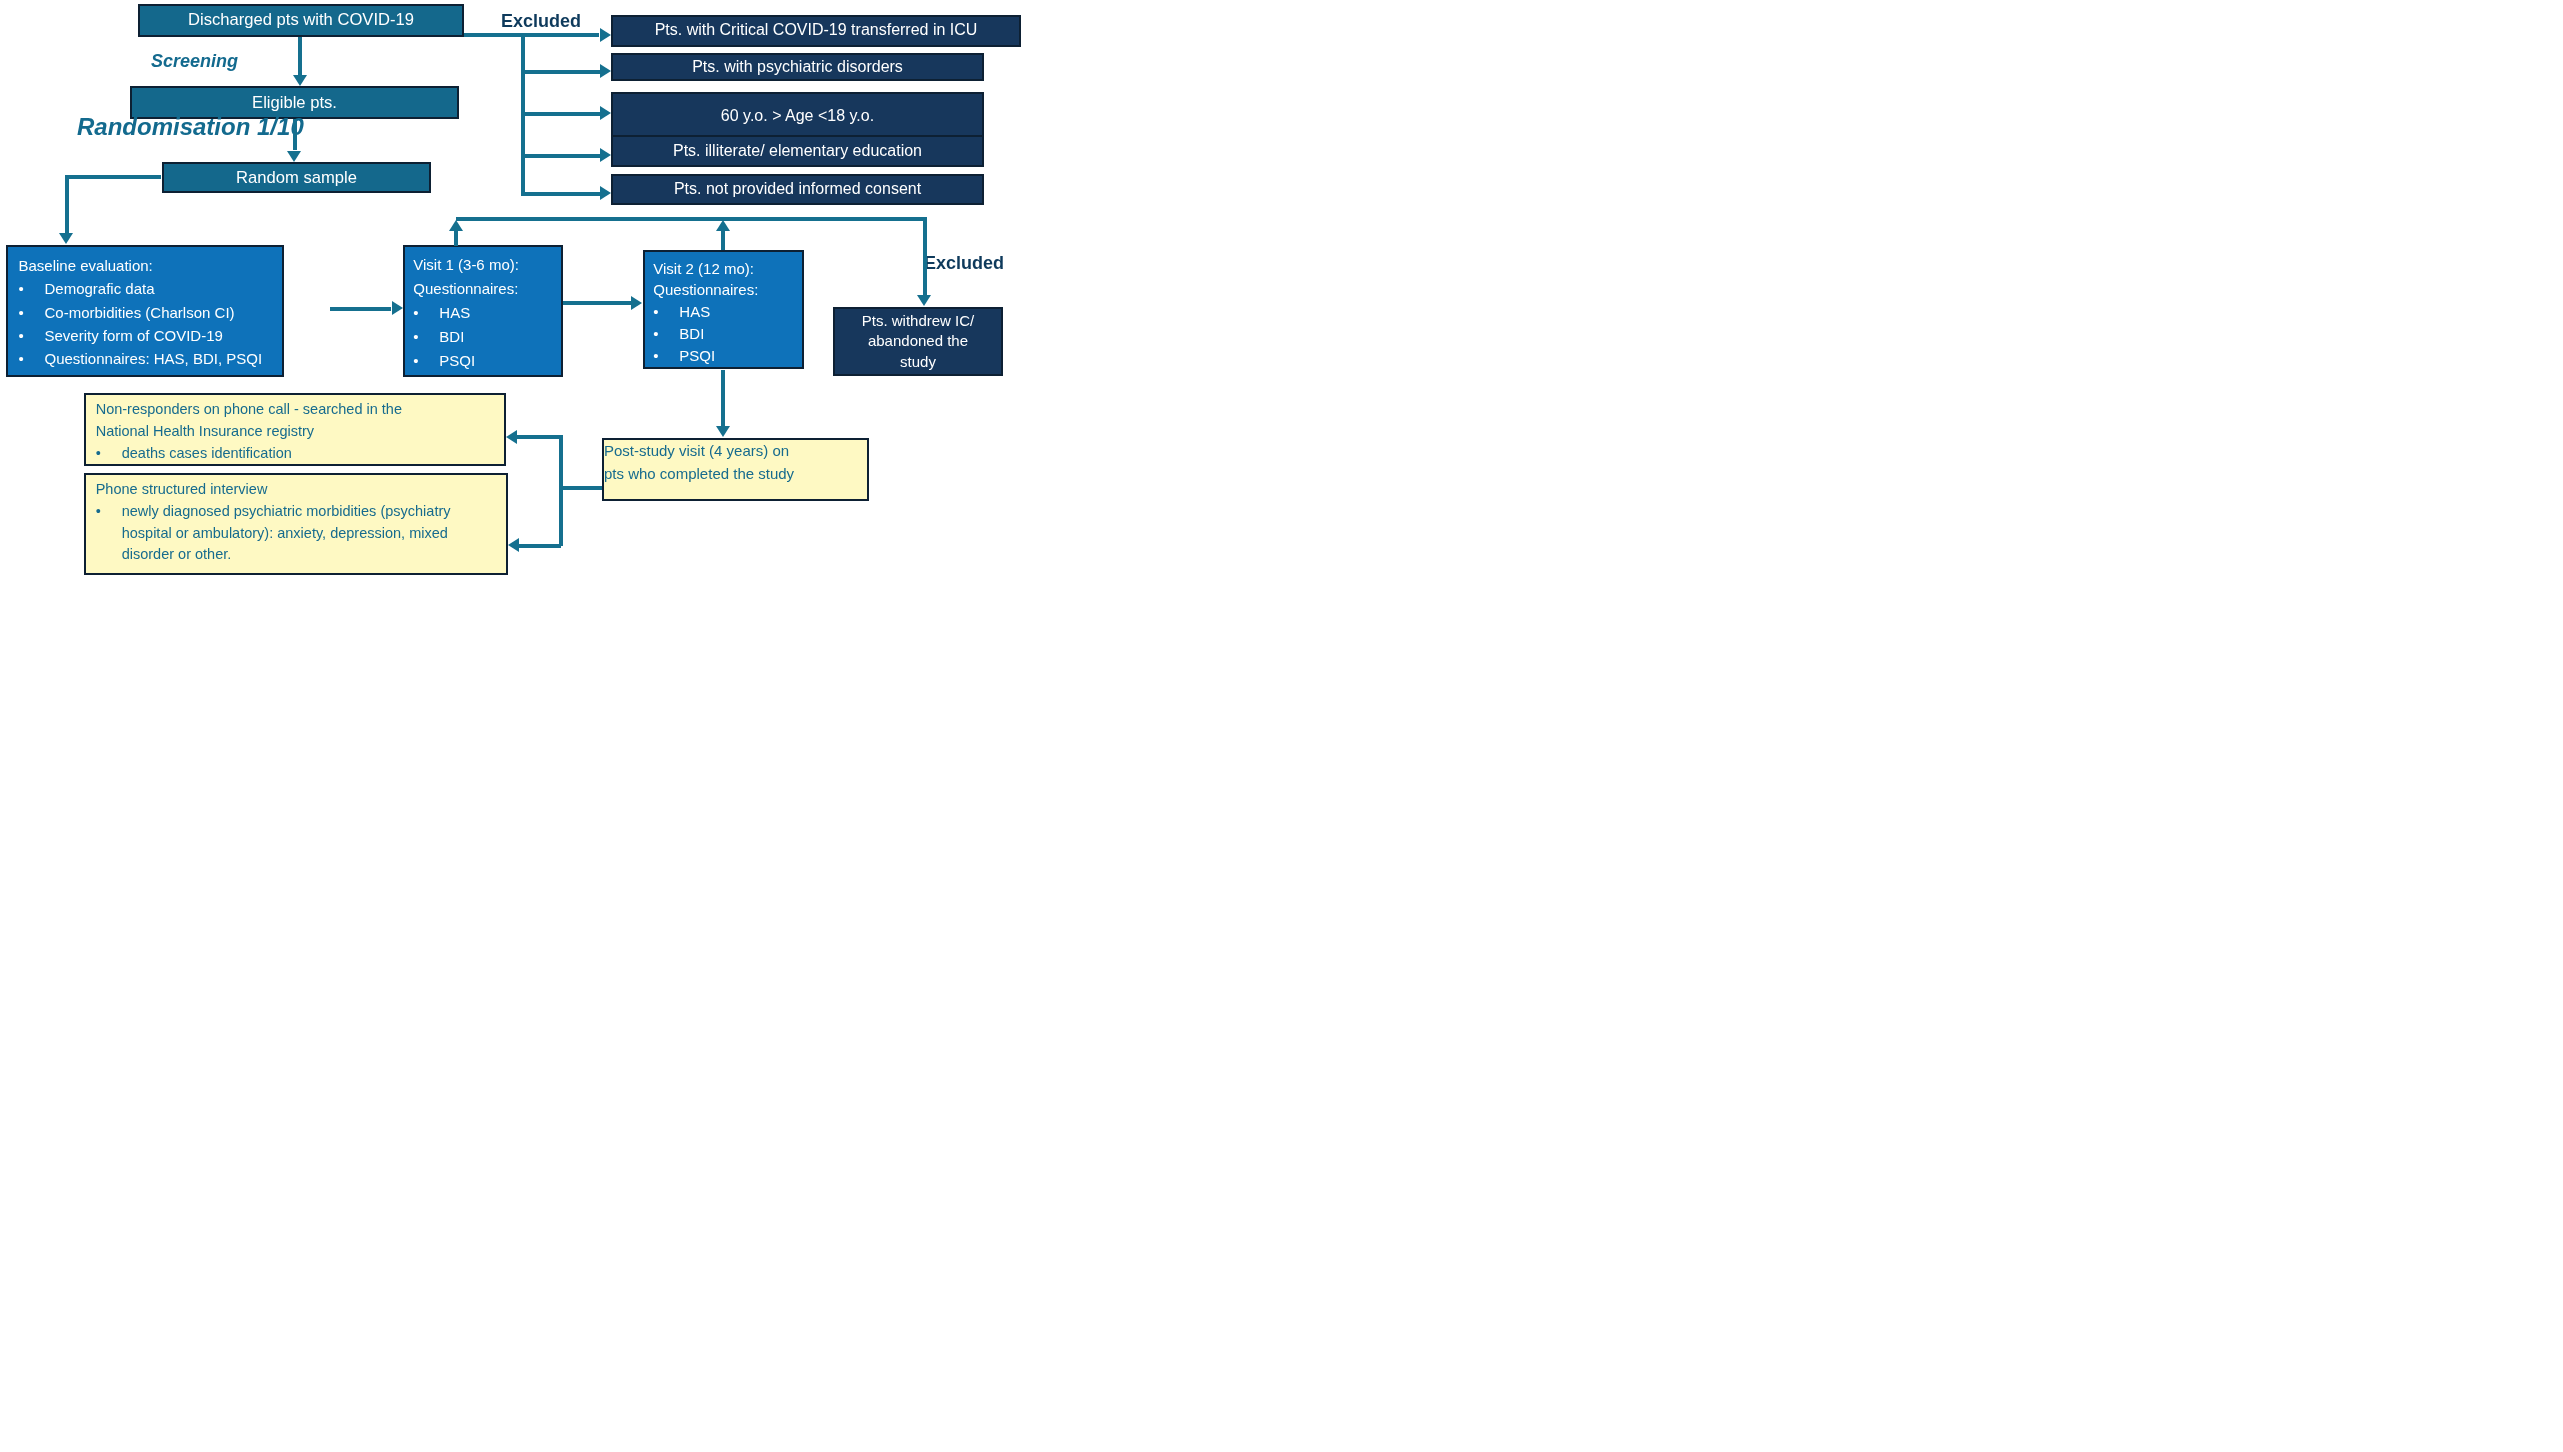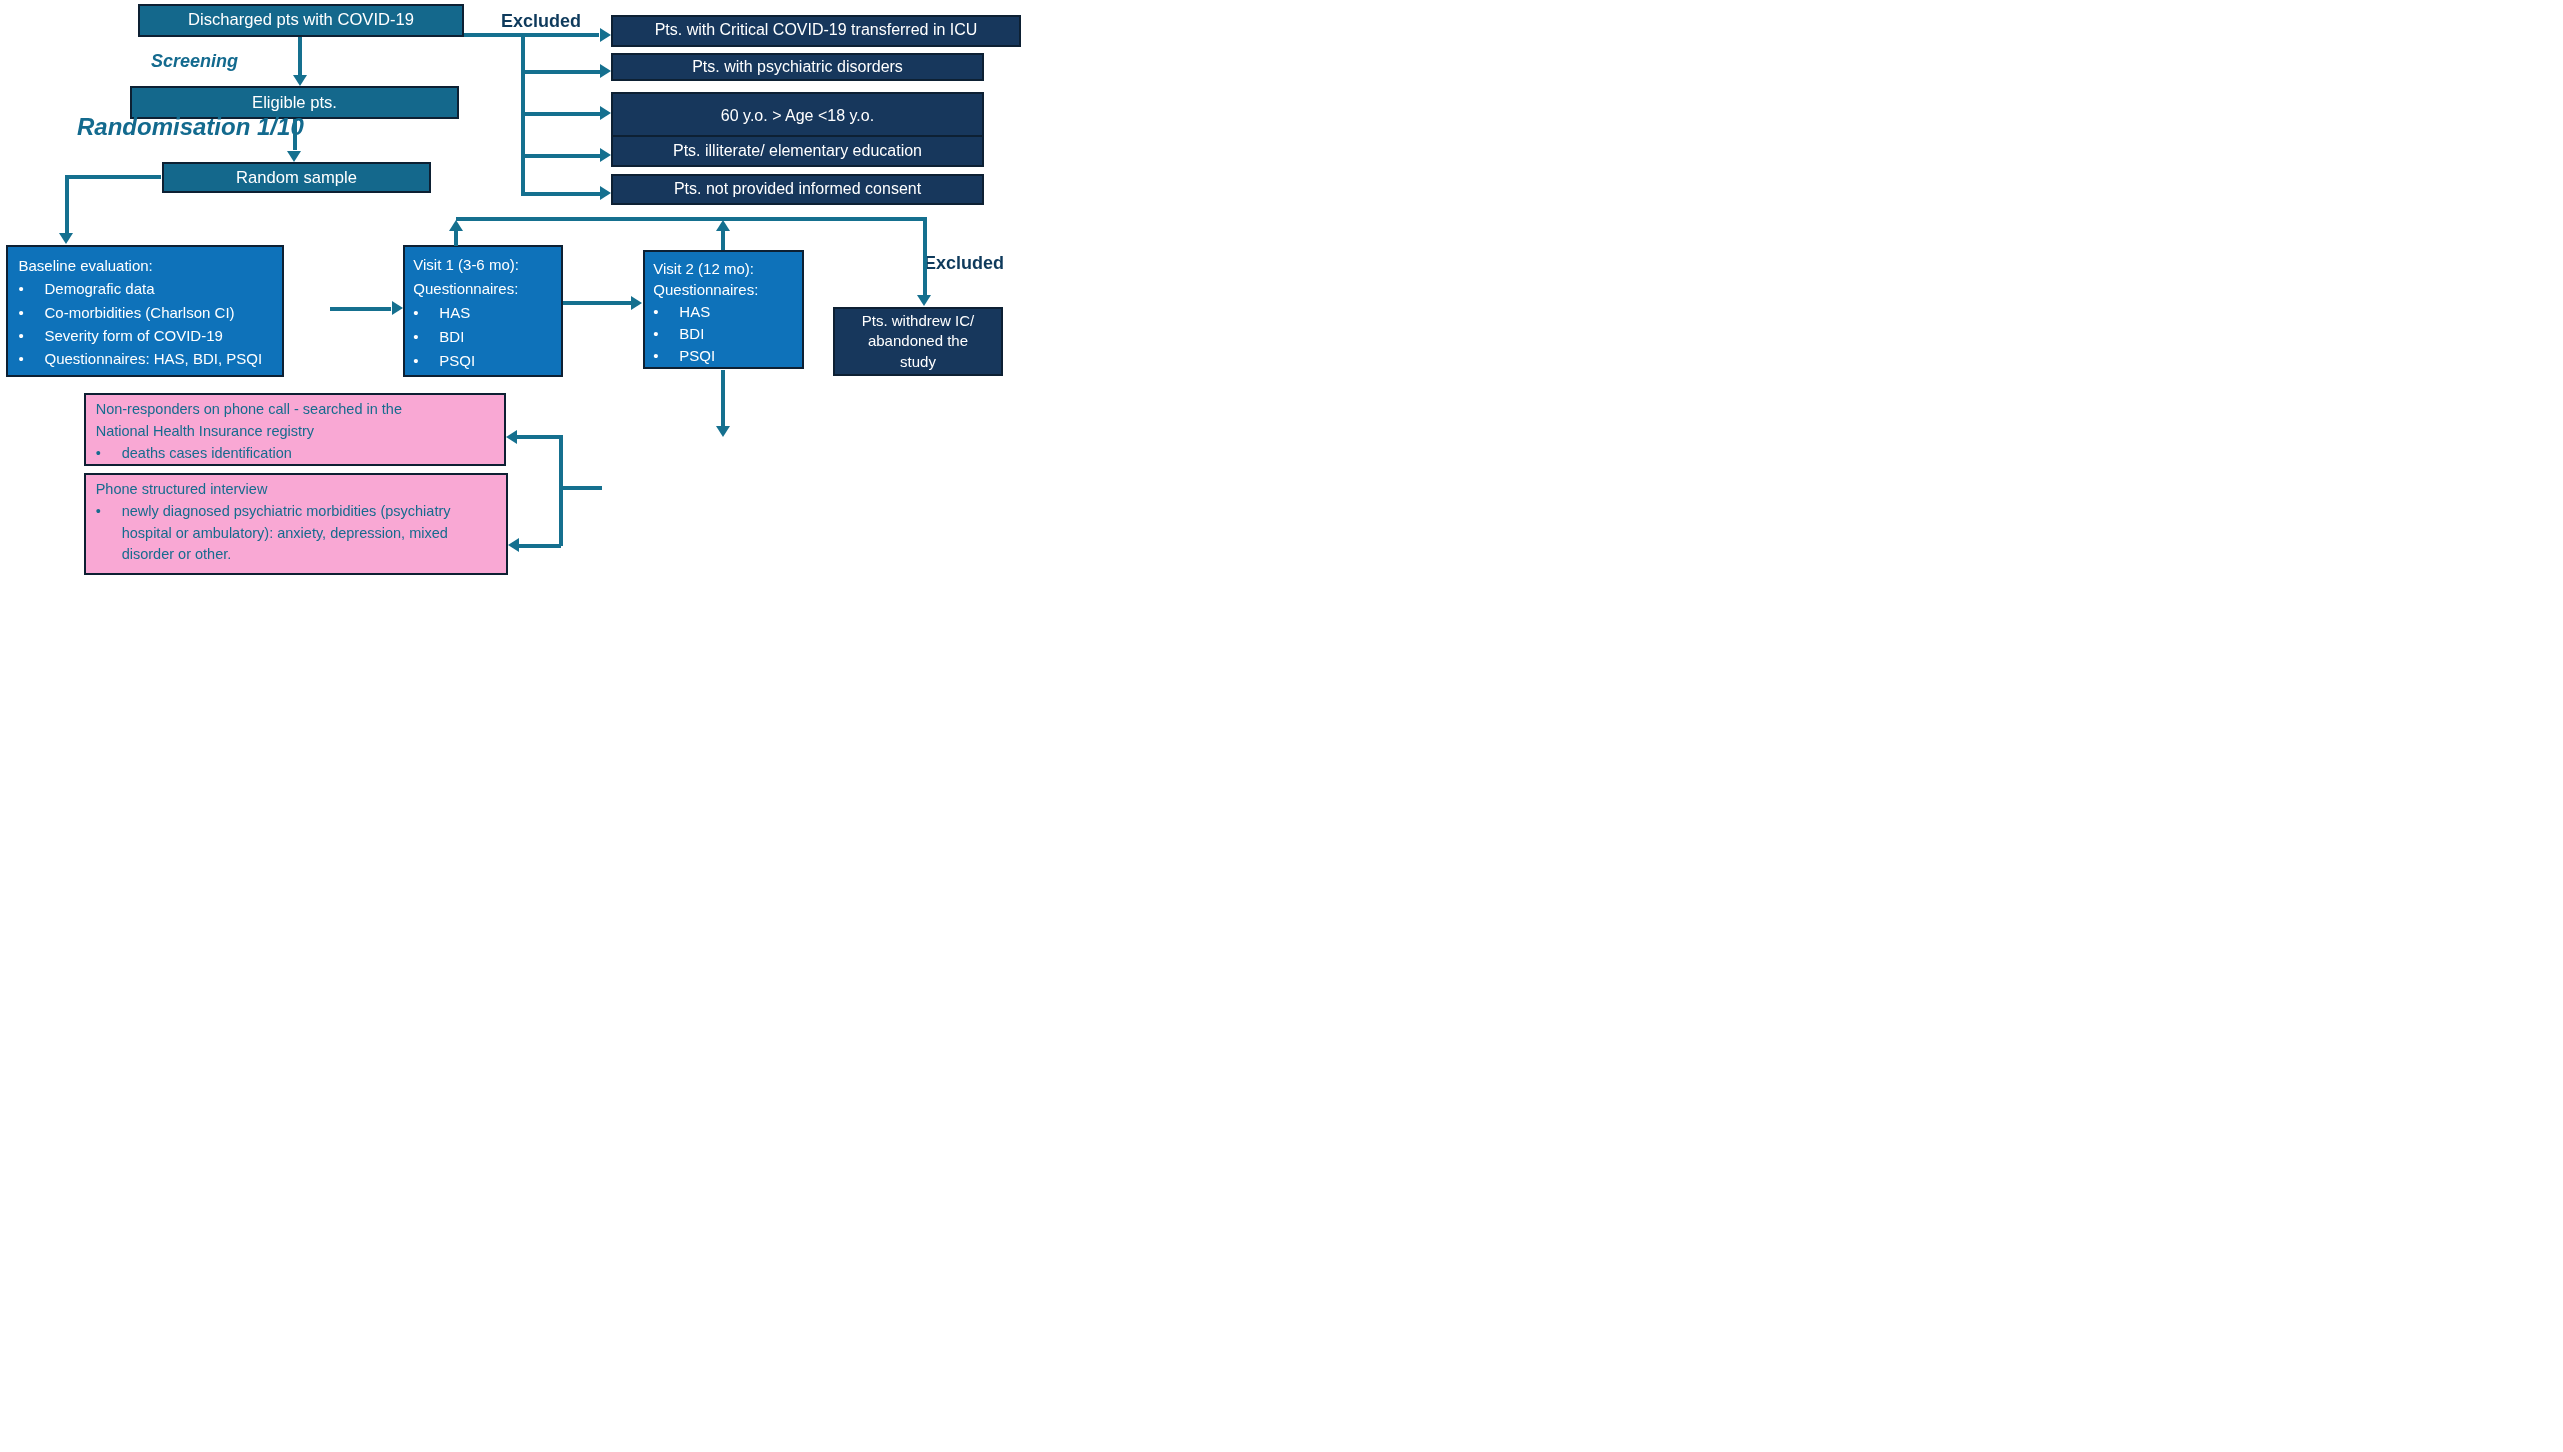--- a/index.html
+++ b/index.html
@@ -5,21 +5,21 @@
   html,body{margin:0;padding:0;background:#ffffff;}
   body{font-family:"Liberation Sans", sans-serif;}
   #canvas{position:relative;width:1025px;height:581px;background:#ffffff;overflow:hidden;}
 
   .box{position:absolute;box-sizing:border-box;border:2.1px solid #0d2033;color:#ffffff;
        display:flex;flex-direction:column;align-items:center;justify-content:center;
        text-align:center;line-height:1.15;}
   .teal{background:#14688c;}
   .navy{background:#17375c;}
   .blue{background:#0e72ba;align-items:flex-start;justify-content:flex-start;text-align:left;}
-  .light{background:#f9a8d4;color:#166b8e;align-items:flex-start;justify-content:flex-start;text-align:left;}
+  .light{background:#fef9c3;color:#166b8e;align-items:flex-start;justify-content:flex-start;text-align:left;}
 
   .lbl{position:absolute;font-weight:bold;white-space:nowrap;}
   .lbl.tealtxt{color:#136a8e;font-style:italic;}
   .lbl.navytxt{color:#0e3a5c;}
 
   .hline,.vline{position:absolute;background:#15708f;}
   .hline{height:3.5px;}
   .vline{width:3.5px;}
   .arr{position:absolute;width:0;height:0;}
   .arr.r{border-top:7px solid transparent;border-bottom:7px solid transparent;border-left:11.7px solid #15708f;}
@@ -142,20 +142,24 @@
   </div>
 
   <div class="box light" style="left:84px;top:473px;width:424px;height:102px;font-size:14.5px;padding:4.1px 9.7px;line-height:1.5;">
     <div>Phone structured interview</div>
     <div class="brow">
       <span class="bul">•</span>
       <span class="btxt">newly diagnosed psychiatric morbidities (psychiatry hospital or ambulatory): anxiety, depression, mixed disorder or other.</span>
     </div>
   </div>
 
+  <div class="box light" style="left:602px;top:438px;width:267px;height:63px;font-size:15px;line-height:1.5;">
+    <div>Post-study visit (4 years) on</div>
+    <div>pts who completed the study</div>
+  </div>
 
   <div class="vline" style="left:298px;top:37px;height:38px;"></div>
   <div class="arr d" style="left:293px;top:75px;"></div>
 
   <div class="vline" style="left:293px;top:119px;height:31px;"></div>
   <div class="arr d" style="left:287px;top:151px;"></div>
 
   <div class="hline" style="left:66px;top:175px;width:95px;"></div>
   <div class="vline" style="left:65px;top:175px;height:58px;"></div>
   <div class="arr d" style="left:59px;top:233px;"></div>

